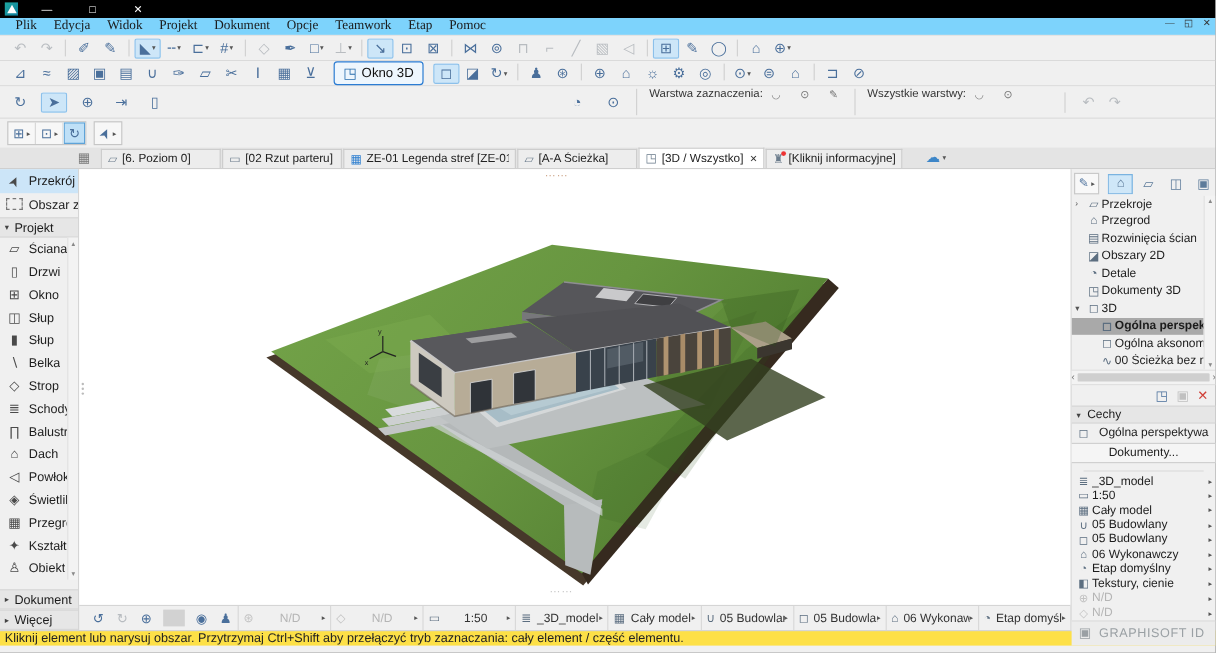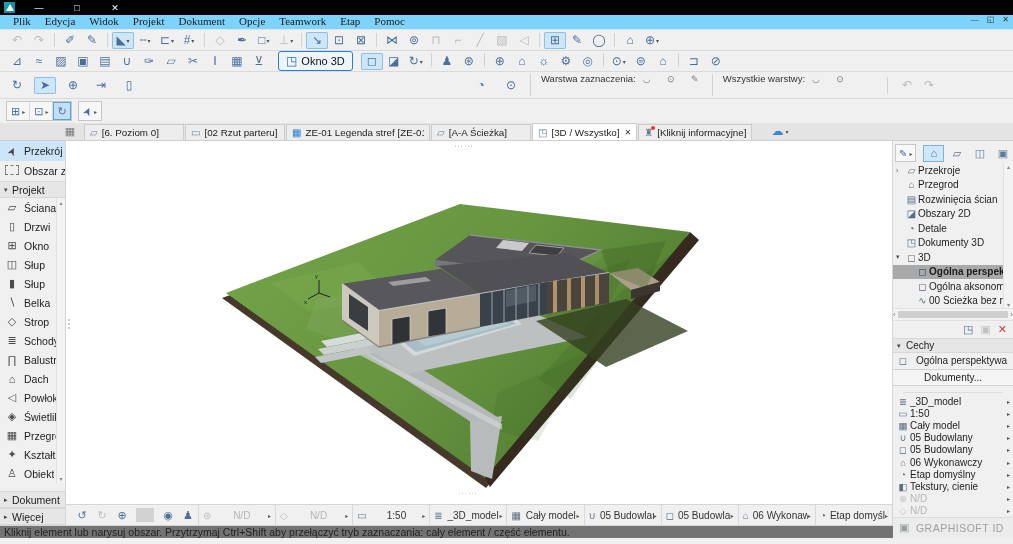--- a/index.html
+++ b/index.html
@@ -121,21 +121,21 @@
   .nprops{flex:none;}
   .prow{display:flex;align-items:center;height:12.2px;padding:0 3px;}
   .prow .nglyph{width:14px;text-align:center;color:#5c6e80;font-size:9.5px;flex:none;}
   .prow .nlbl{flex:1;white-space:nowrap;overflow:hidden;}
   .prow .dd{font-size:6px;color:#555;flex:none;}
   .prow.dis{color:#b5b5b5;}
   .prow.dis .nglyph{color:#c3c3c3;}
   .nfooter{margin-top:auto;height:20px;background:#ececec;border-top:1px solid #dcdcdc;display:flex;align-items:center;gap:6px;padding-left:6px;color:#9aa0a4;font-size:10.5px;letter-spacing:.5px;flex:none;}
   .nfooter .nglyph{font-size:11px;color:#9aa0a4;}
   
-  .statusbar{height:12px;background:#737373;border-top:1px solid #d5d5d5;display:flex;align-items:flex-start;padding-left:4px;font-size:10.5px;color:#222;}
+  .statusbar{height:12px;background:#fde047;border-top:1px solid #d5d5d5;display:flex;align-items:flex-start;padding-left:4px;font-size:10.5px;color:#222;}
 </style>
 </head>
 <body>
 
 <div class="app">
 
   <div class="titlebar">
     <span class="appicon"></span>
     <div class="wctrl">
       <span class="wbtn">—</span>

